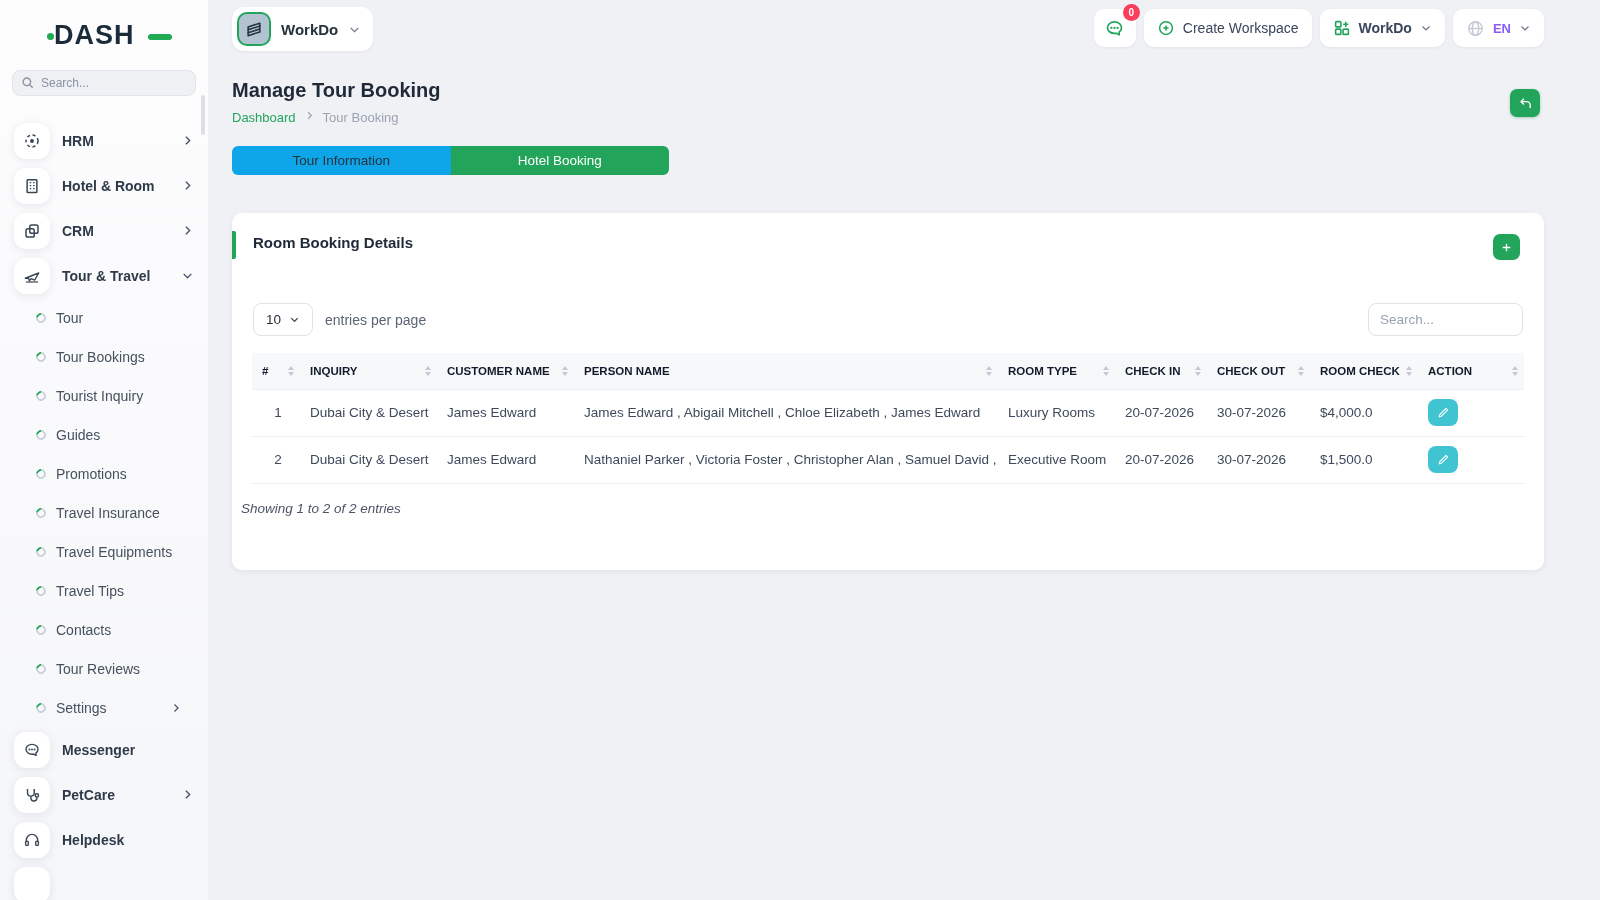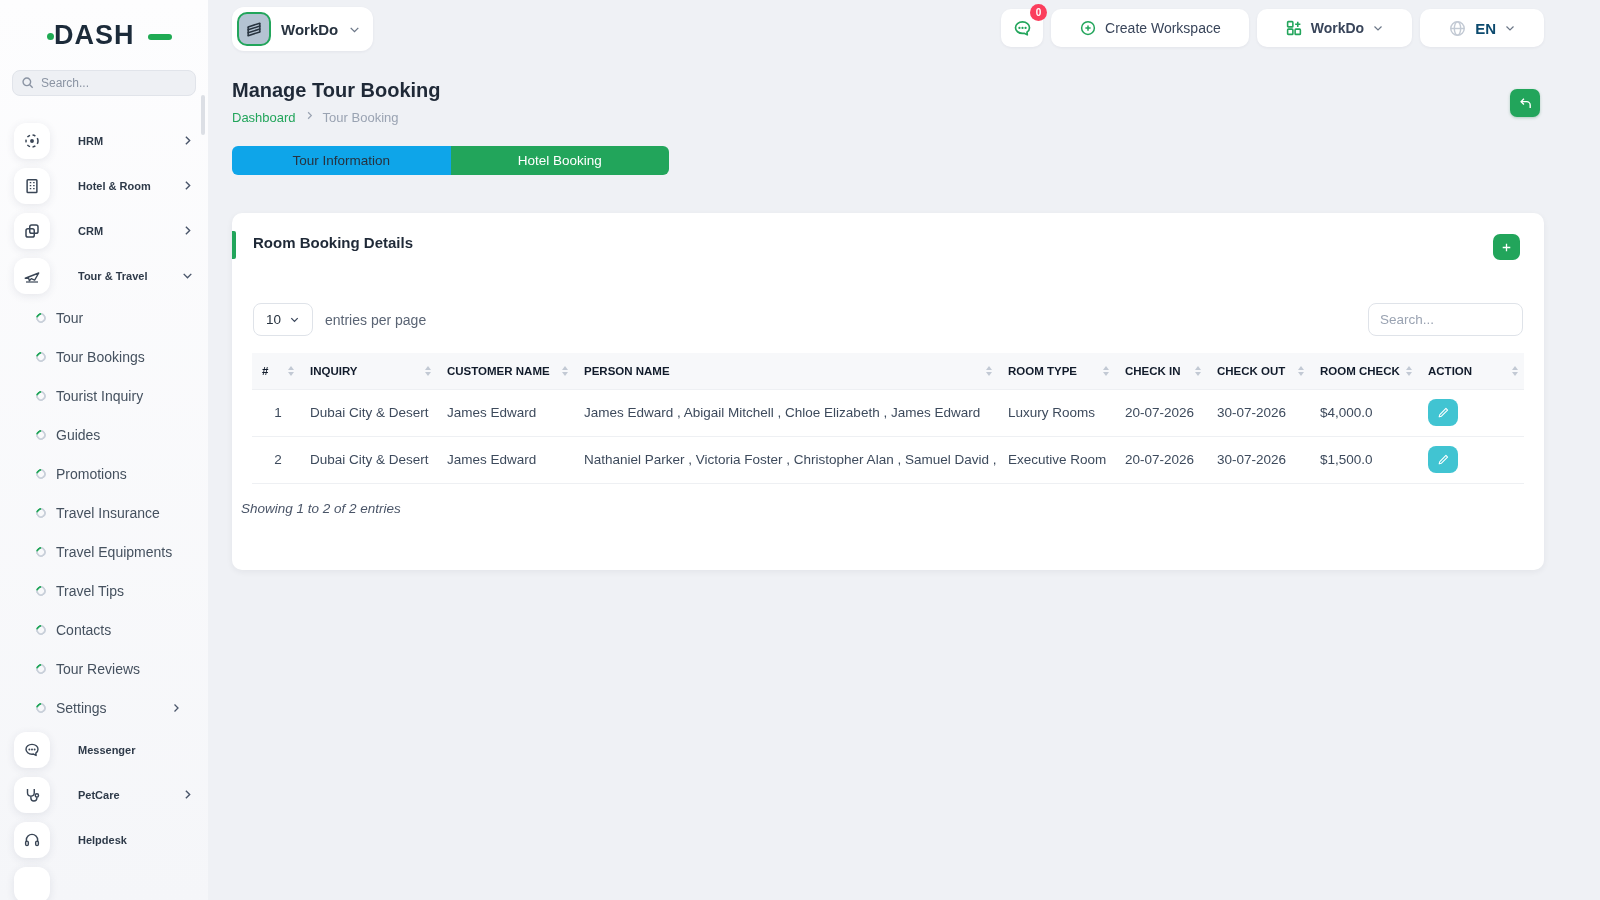--- a/index.html
+++ b/index.html
@@ -23,21 +23,21 @@
   .side-search input::placeholder { color:#8b94a3; }
   .side-scrollthumb { position:absolute; right:3px; top:95px; width:4px; height:40px;
     border-radius:2px; background:#dcdfe5; }
 
   .menu { margin-top:22px; }
   .menu-item { display:flex; align-items:center; height:45px; padding:0 14px;
     cursor:pointer; }
   .icon-box { width:36px; height:36px; background:#ffffff; border-radius:12px;
     box-shadow:0 2px 8px rgba(45,60,90,.10); display:flex; align-items:center;
     justify-content:center; color:#3a4656; flex:0 0 36px; }
-  .menu-label { font-size:11px; font-weight:700; color:#2e3a49; margin-left:28px; flex:1; }
+  .menu-label { font-size:14px; font-weight:700; color:#2e3a49; margin-left:12px; flex:1; }
   .menu-chev { color:#49556a; display:flex; }
 
   .sub-item { display:flex; align-items:center; height:39px; padding-left:36px;
     cursor:pointer; }
   .bullet { width:10px; height:10px; border:2px solid #c9d0da; border-top-color:#22a55b;
     border-radius:50%; transform:rotate(-40deg); flex:0 0 10px; }
   .sub-label { font-size:14px; color:#45515f; margin-left:10px; flex:1; }
   .sub-item .menu-chev { margin-right:26px; }
 
   
@@ -45,27 +45,27 @@
   .ws-pill { position:absolute; left:24px; top:7px; height:44px; background:#fff;
     border-radius:12px; box-shadow:0 1px 3px rgba(30,40,60,.06); display:flex;
     align-items:center; padding:0 12px 0 5px; gap:10px; cursor:pointer; }
   .ws-avatar { width:34px; height:34px; border-radius:10px; background:#b4c3d2;
     border:2px solid #22a55b; display:flex; align-items:center; justify-content:center;
     color:#27333f; }
   .ws-name { font-size:15px; font-weight:700; color:#27323f; }
   .top-right { position:absolute; right:56px; top:9px; display:flex; gap:8px;
     align-items:center; }
   .tr-btn { background:#fff; border-radius:10px; box-shadow:0 1px 3px rgba(30,40,60,.06);
-    height:38px; display:flex; align-items:center; padding:0 28px; gap:8px;
+    height:38px; display:flex; align-items:center; padding:0 13px; gap:8px;
     cursor:pointer; font-size:14px; color:#39455a; font-weight:400; }
   .chat-btn { position:relative; width:42px; justify-content:center; padding:0; }
   .badge { position:absolute; top:-5px; right:-4px; min-width:17px; height:17px;
     background:#fb3e5c; color:#fff; font-size:10px; border-radius:9px; display:flex;
     align-items:center; justify-content:center; padding:0 4px; font-weight:700; }
-  .lang-label { color:#0c4a6e; font-weight:700; font-size:15px; }
+  .lang-label { color:#8b5cf6; font-weight:700; font-size:13px; }
 
   
   .main { position:absolute; left:208px; top:58px; width:1392px; }
   .page-title { position:absolute; left:24px; top:21px; font-size:20px; font-weight:700;
     color:#1f2937; }
   .breadcrumb { position:absolute; left:24px; top:52px; display:flex; 
     gap:8px; font-size:13px; }
   .bc-link { color:#22a55b; cursor:pointer; }
   .bc-sep { color:#9aa3b2; display:flex; }
   .bc-current { color:#9aa3b2; }

